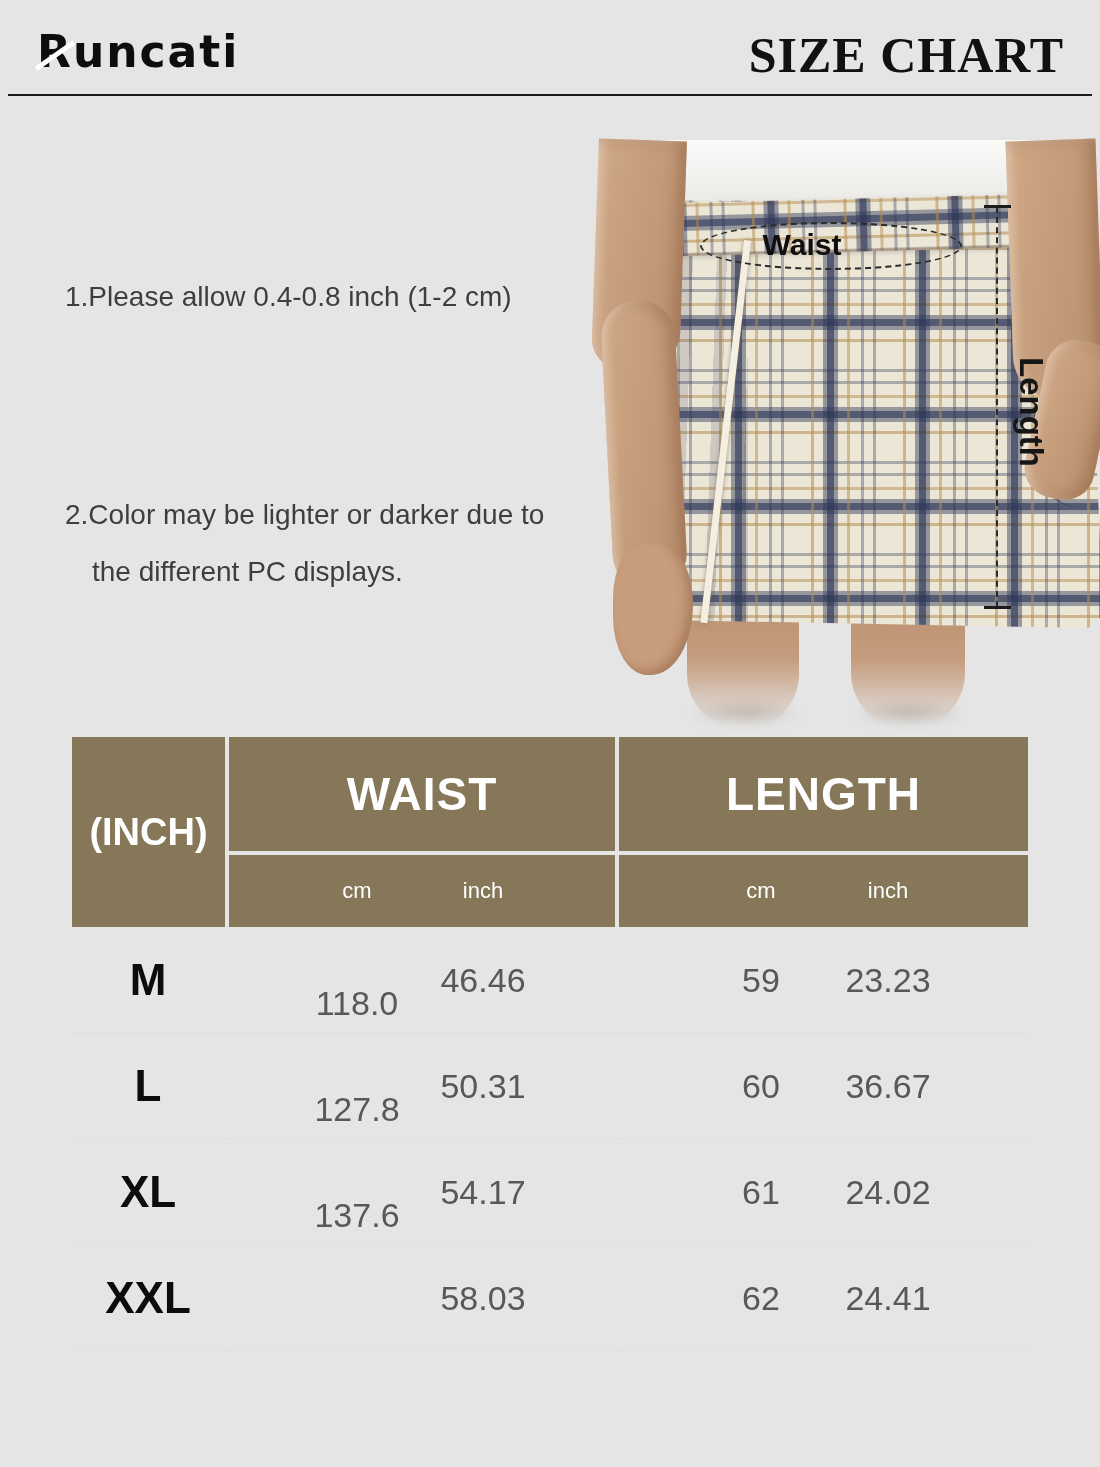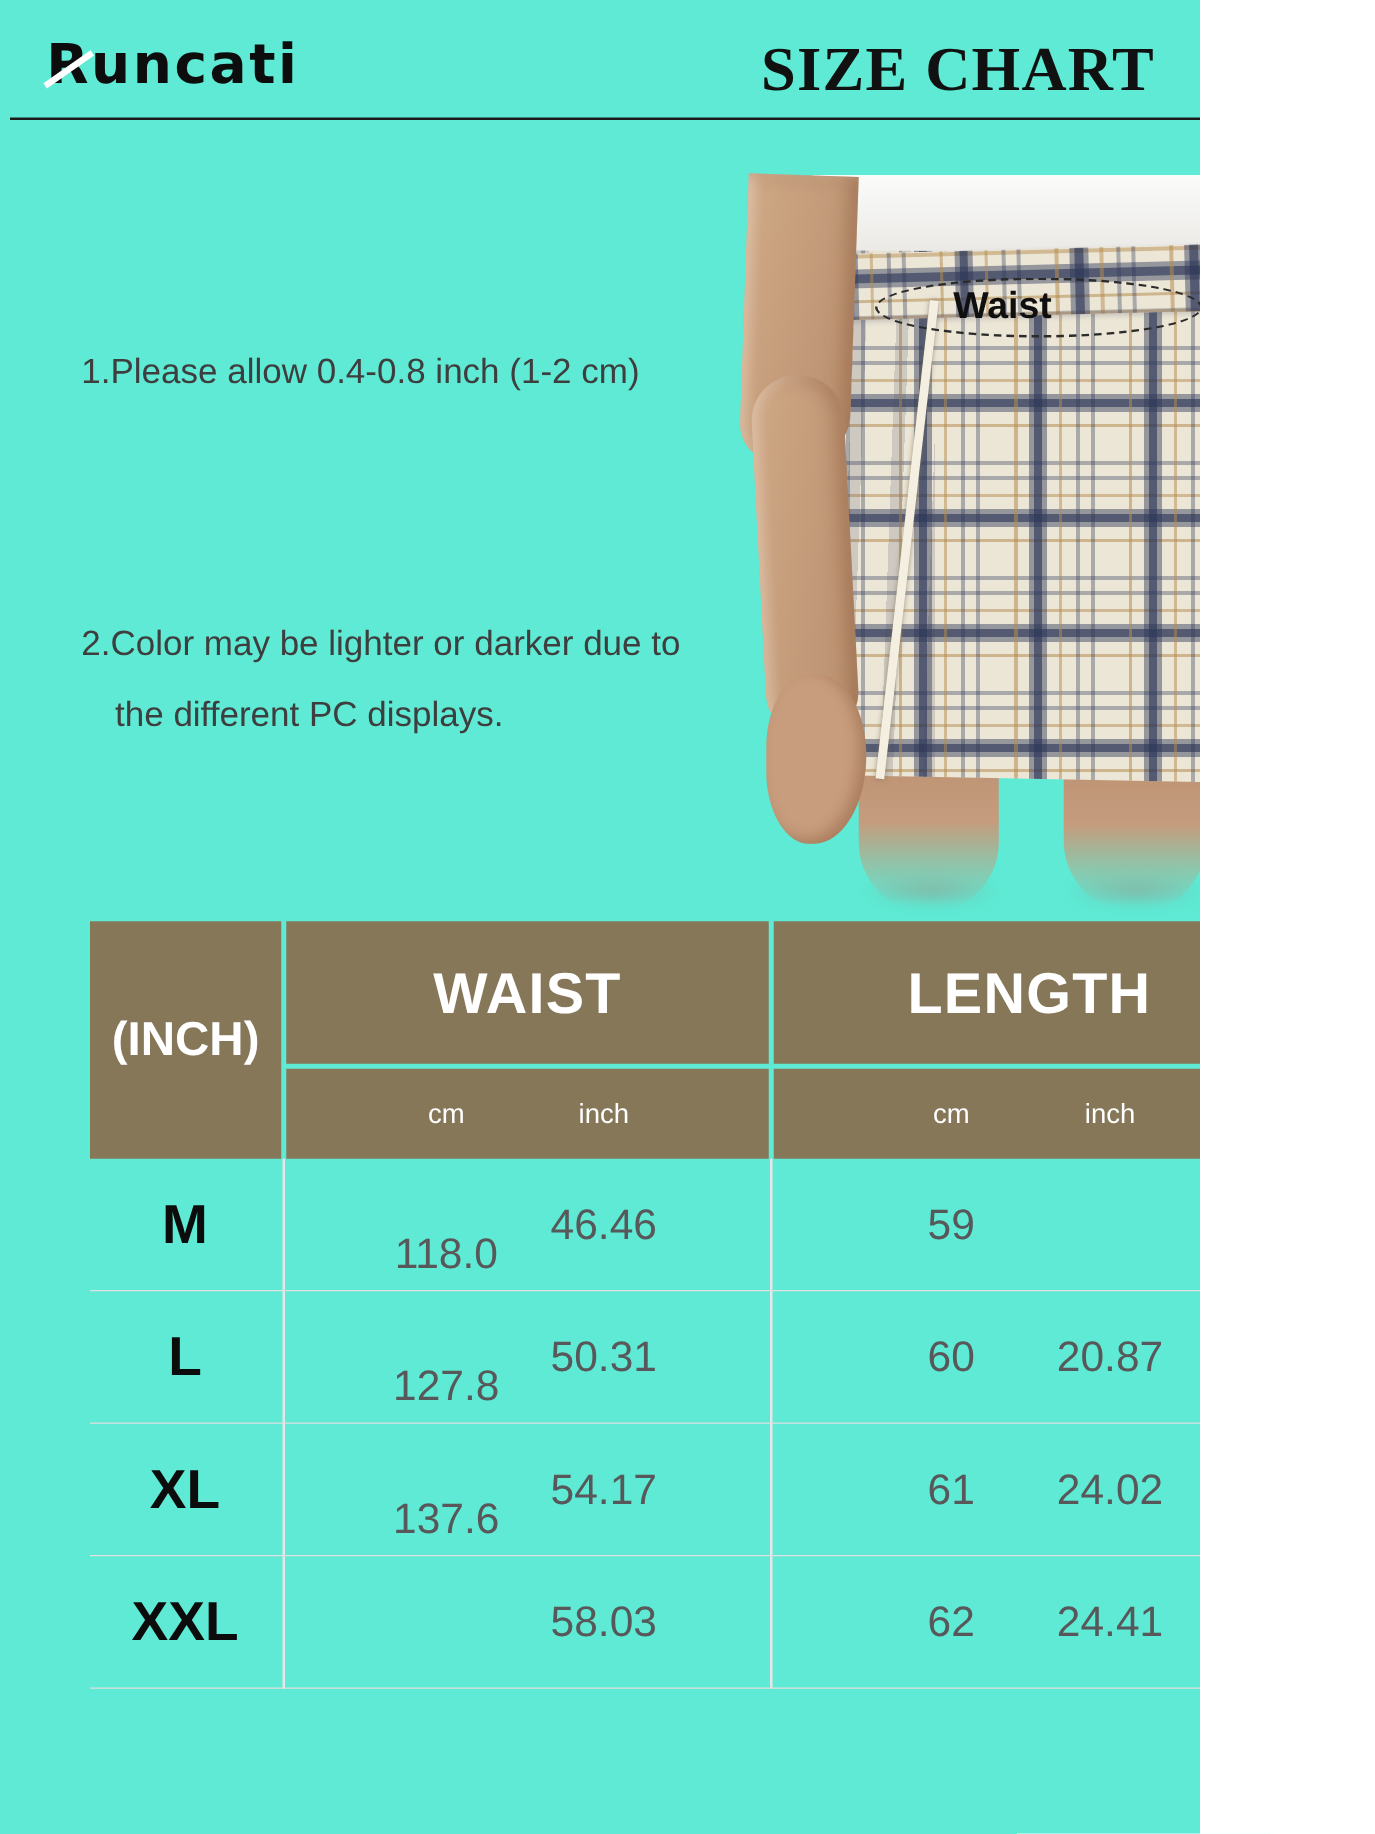--- a/index.html
+++ b/index.html
@@ -1,16 +1,16 @@
 <!DOCTYPE html>
 <html><head>
 <meta charset="utf-8">
 <style>
   html,body{margin:0;padding:0;background:#fff;}
-  .page{position:relative;width:960px;height:1467px;background:#5eead4;overflow:hidden;
+  .page{position:relative;width:1100px;height:1467px;background:#e5e5e5;overflow:hidden;
         font-family:"Liberation Sans",sans-serif;}
 
   
   .brand{position:absolute;left:37px;top:26px;font-family:"DejaVu Sans",sans-serif;
          font-weight:bold;font-size:44px;letter-spacing:2px;color:#0d0d0d;}
   .brand::before{content:'';position:absolute;left:-5px;top:27px;width:46px;height:5px;
          background:#fff;transform:rotate(-35deg);z-index:2;}
   .page-title{position:absolute;right:36px;top:26px;margin:0;font-family:"Liberation Serif",serif;
          font-weight:bold;font-size:50px;letter-spacing:1px;color:#111;}
   .rule{position:absolute;left:8px;top:94px;width:1084px;height:2px;background:#1c1c1c;}
@@ -147,27 +147,28 @@
     </div>
 
     <div class="vguide vg1"></div>
     <div class="vguide vg2"></div>
 
     <div class="trow r0">
       <div class="cell size">M</div>
       <div class="cell val c-wcm">118.0</div>
       <div class="cell val c-win">46.46</div>
       <div class="cell val c-lcm">59</div>
+      <div class="cell val c-lin">23.23</div>
     </div>
     <div class="trow r1">
       <div class="cell size">L</div>
       <div class="cell val c-wcm">127.8</div>
       <div class="cell val c-win">50.31</div>
       <div class="cell val c-lcm">60</div>
-      <div class="cell val c-lin">20.87</div>
+      <div class="cell val c-lin">36.67</div>
     </div>
     <div class="trow r2">
       <div class="cell size">XL</div>
       <div class="cell val c-wcm">137.6</div>
       <div class="cell val c-win">54.17</div>
       <div class="cell val c-lcm">61</div>
       <div class="cell val c-lin">24.02</div>
     </div>
     <div class="trow r3">
       <div class="cell size">XXL</div>

